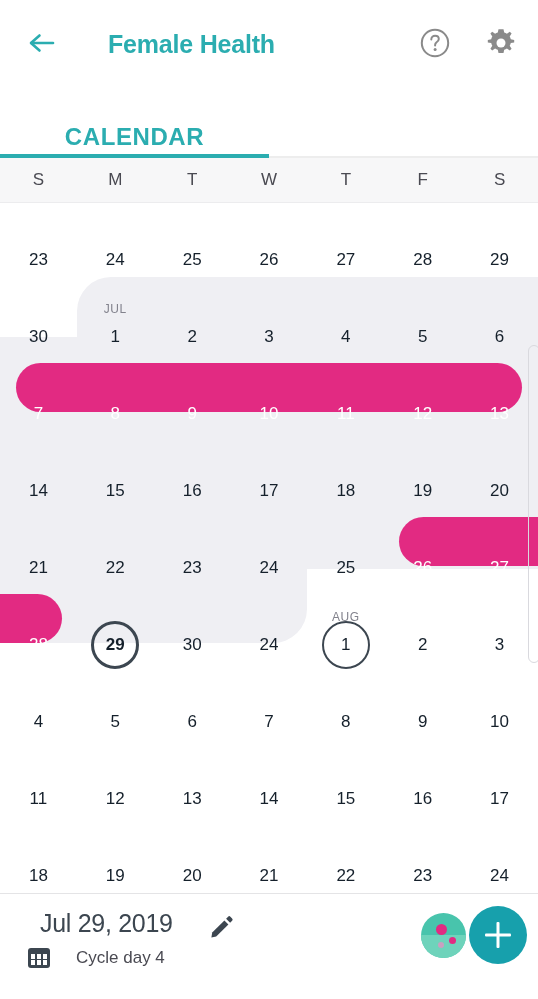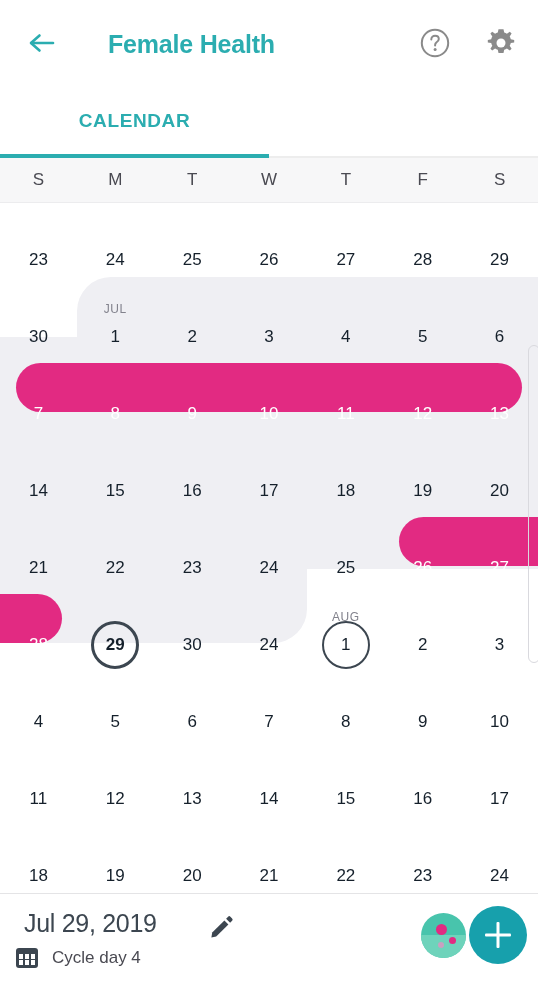--- a/index.html
+++ b/index.html
@@ -35,23 +35,23 @@
     display: flex; align-items: center; gap: 28px;
   }
   .icon-btn { width: 38px; height: 38px; display:flex; align-items:center; justify-content:center; cursor:pointer; }
 
   
   .tabs {
     position: absolute; top: 86px; left: 0; width: 538px; height: 72px;
     background: #ffffff;
   }
   .tab {
-    position: absolute; top: 0; width: 269px; height: 70px;
+    position: absolute; top: 16px; width: 269px; height: 70px;
     display: flex; align-items: center; justify-content: center;
-    font-size: 19px; font-weight: bold; letter-spacing: 0.6px;
+    font-size: 24px; font-weight: bold; letter-spacing: 0.6px;
     cursor: pointer;
   }
   .tab.left  { left: 0; color: #2BADB0; }
   .tab.right { left: 269px; color: #15202B; }
   .tab-underline {
     position: absolute; left: 0; top: 68px; width: 269px; height: 4px;
     background: #2BADB0;
   }
   .tabs-divider {
     position: absolute; left: 0; top: 70px; width: 538px; height: 2px;
@@ -127,28 +127,28 @@
     border: 1px solid #D9D9DE; border-radius: 7px; background: transparent;
     z-index: 6; cursor: pointer;
   }
 
   
   .bottombar {
     position: absolute; left: 0; top: 893px; width: 538px; height: 106px;
     background: #ffffff; border-top: 1px solid #E4E4E6;
   }
   .bb-date {
-    position: absolute; left: 24px; top: 15px;
+    position: absolute; left: 40px; top: 15px;
     font-size: 25px; color: #3C4650; letter-spacing: -0.3px;
     white-space: nowrap;
   }
   .bb-edit { position: absolute; left: 209px; top: 20px; cursor: pointer; }
   .cycle-row {
-    position: absolute; left: 16px; top: 54px;
-    display: flex; align-items: center; gap: 14px;
+    position: absolute; left: 28px; top: 54px;
+    display: flex; align-items: center; gap: 26px;
   }
   .cal-chip {
     width: 22px; height: 20px; border-radius: 3px; background: #3C4650;
     display: grid; grid-template-columns: repeat(3, 1fr); gap: 1.5px;
     padding: 6px 3px 3px 3px;
   }
   .cal-chip i { display: block; background: #fff; width: 100%; height: 100%; }
   .cycle-text { font-size: 17px; color: #4A4A52; }
 
   .fab-small {

